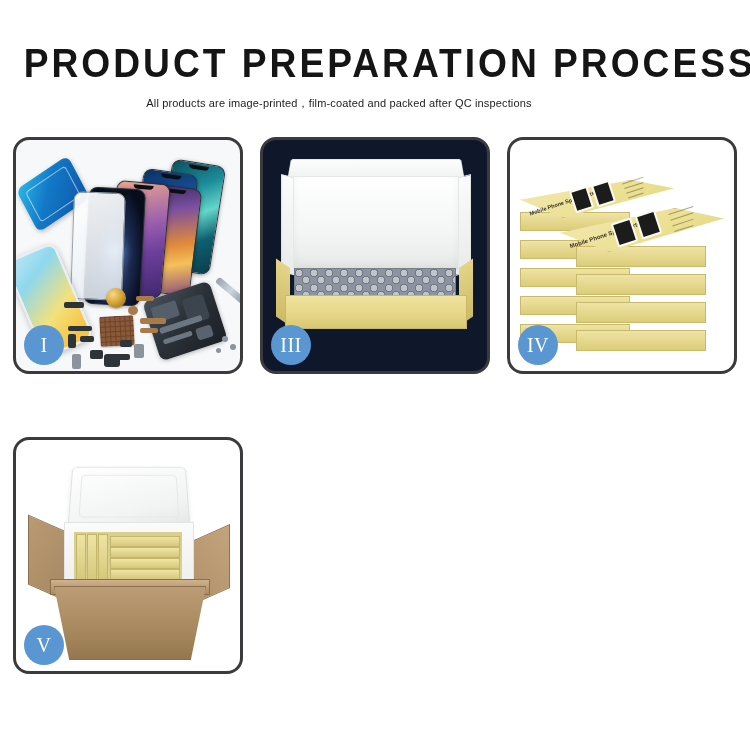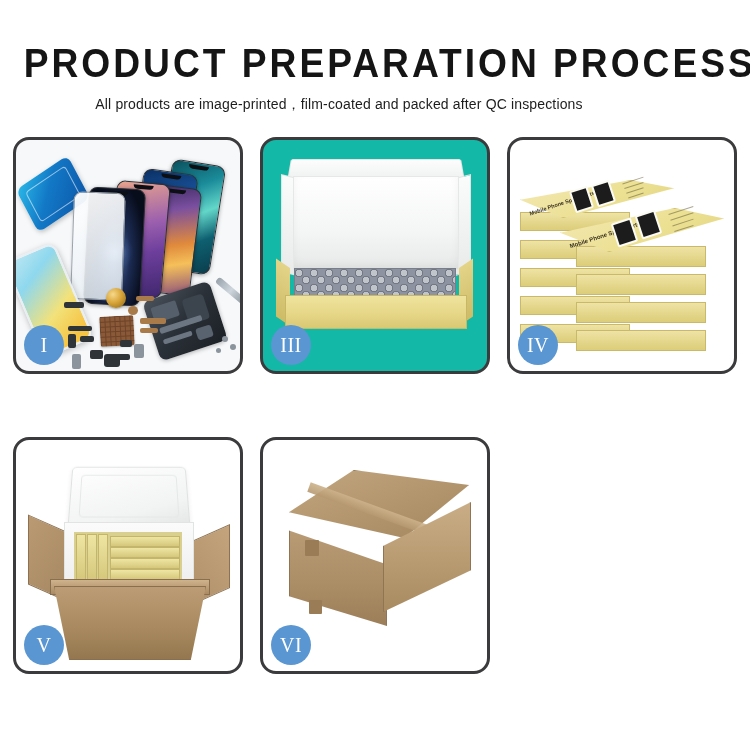--- a/index.html
+++ b/index.html
@@ -23,21 +23,21 @@
     color:#151515;
     margin:0;
     padding-top:43px;
     line-height:1.0;
     transform:scaleX(0.93);
     transform-origin:center;
     white-space:nowrap;
   }
   .subtitle{
     font-family:"Liberation Sans", sans-serif;
-    font-size:14px;
+    font-size:11px;
     font-weight:400;
     color:#1d1d1d;
     margin:0;
     padding-top:13px;
     letter-spacing:0.15px;
     white-space:nowrap;
   }
 
   
   .grid{
@@ -196,21 +196,21 @@
     background-size:16px 16px,16px 16px;
     mix-blend-mode:screen;
     opacity:.95;
   }
   .bagsheen{
     position:absolute;inset:0;
     background:linear-gradient(110deg,rgba(255,255,255,.55) 0%,rgba(255,255,255,.05) 35%,rgba(255,255,255,.45) 70%,rgba(255,255,255,.1) 100%);
   }
 
   
-  .p3{background:#14b8a6;}
+  .p3{background:#0f172a;}
   .b3lid{
     position:absolute;left:26px;top:18px;width:172px;height:22px;
     background:linear-gradient(180deg,#fdfdfd,#eef0f0);
     border:1px solid #e4e7e7;border-radius:2px;
     transform:perspective(200px) rotateX(22deg);
   }
   .b3foam{
     position:absolute;left:30px;top:36px;width:164px;height:92px;
     background:linear-gradient(180deg,#ffffff 0%,#f4f5f5 60%,#e7e9e9 100%);
     border:1px solid #e6e8e8;
@@ -483,26 +483,15 @@
           <i style="left:36px;top:15px;width:68px;height:9px;"></i>
           <i style="left:36px;top:26px;width:68px;height:9px;"></i>
           <i style="left:36px;top:37px;width:68px;height:9px;"></i>
         </div>
         <div class="c5rim"></div>
         <div class="c5body"></div>
       </div>
       <div class="badge">V</div>
     </div>
 
-    <div class="panel p6">
-      <div class="stage">
-        <div class="c6top"></div>
-        <div class="c6tape"></div>
-        <div class="c6front"></div>
-        <div class="c6side"></div>
-        <div class="c6tab" style="left:42px;top:100px;width:14px;height:16px;"></div>
-        <div class="c6tab" style="left:46px;top:160px;width:13px;height:14px;"></div>
-      </div>
-      <div class="badge">VI</div>
-    </div>
 
   </div>
 </div>
 
 </body></html>

